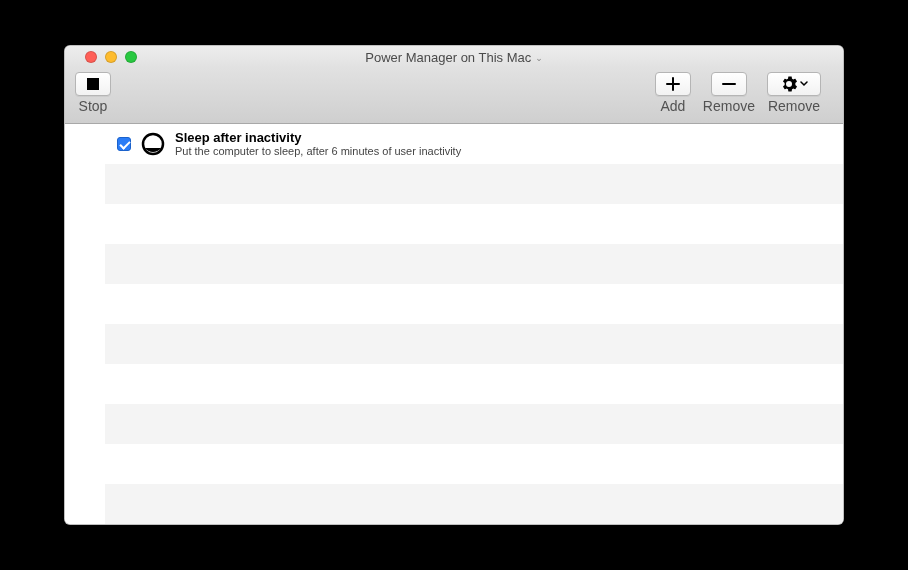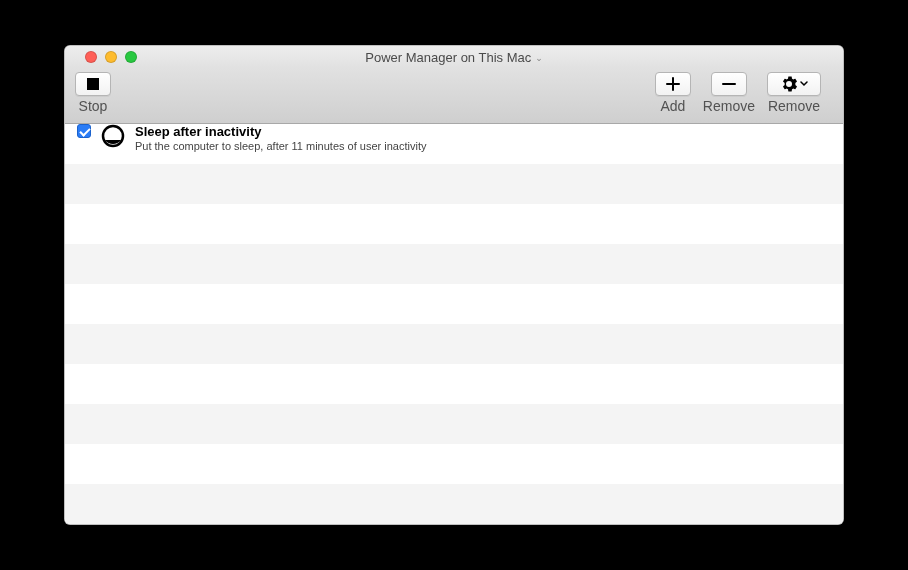--- a/index.html
+++ b/index.html
@@ -114,22 +114,23 @@
     border-color: #5c5c5c;
   }
   .content {
     flex: 1;
     overflow: auto;
     background: #fff;
   }
   .row {
     height: 40px;
     display: flex;
-    align-items: flex-start;
+    align-items: center;
     padding: 0 12px;
+    margin-left: 40px;
   }
   .row:nth-child(even) { background: #f4f4f4; }
   .row:nth-child(odd) { background: #ffffff; }
   .chk {
     appearance: none;
     width: 14px; height: 14px;
     border-radius: 3px;
     background: #2a7cf6;
     position: relative;
     margin-right: 10px;
@@ -215,21 +216,21 @@
 
   <div class="content">
     <div class="row">
       <input type="checkbox" class="chk" checked="" style="">
       <svg class="schedule-icon" viewBox="0 0 24 24">
         <circle cx="12" cy="12" r="10" fill="none" stroke="#000" stroke-width="2.5"></circle>
         <path d="M4 16 a10 10 0 0 0 16 0" fill="#000"></path>
       </svg>
       <div class="txtcol">
         <div class="row-title">Sleep after inactivity</div>
-        <div class="row-desc">Put the computer to sleep, after 11 minutes of user inactivity</div>
+        <div class="row-desc">Put the computer to sleep, after 6 minutes of user inactivity</div>
       </div>
     </div>
     <div class="row"></div>
     <div class="row"></div>
     <div class="row"></div>
     <div class="row"></div>
     <div class="row"></div>
     <div class="row"></div>
     <div class="row"></div>
     <div class="row"></div>

